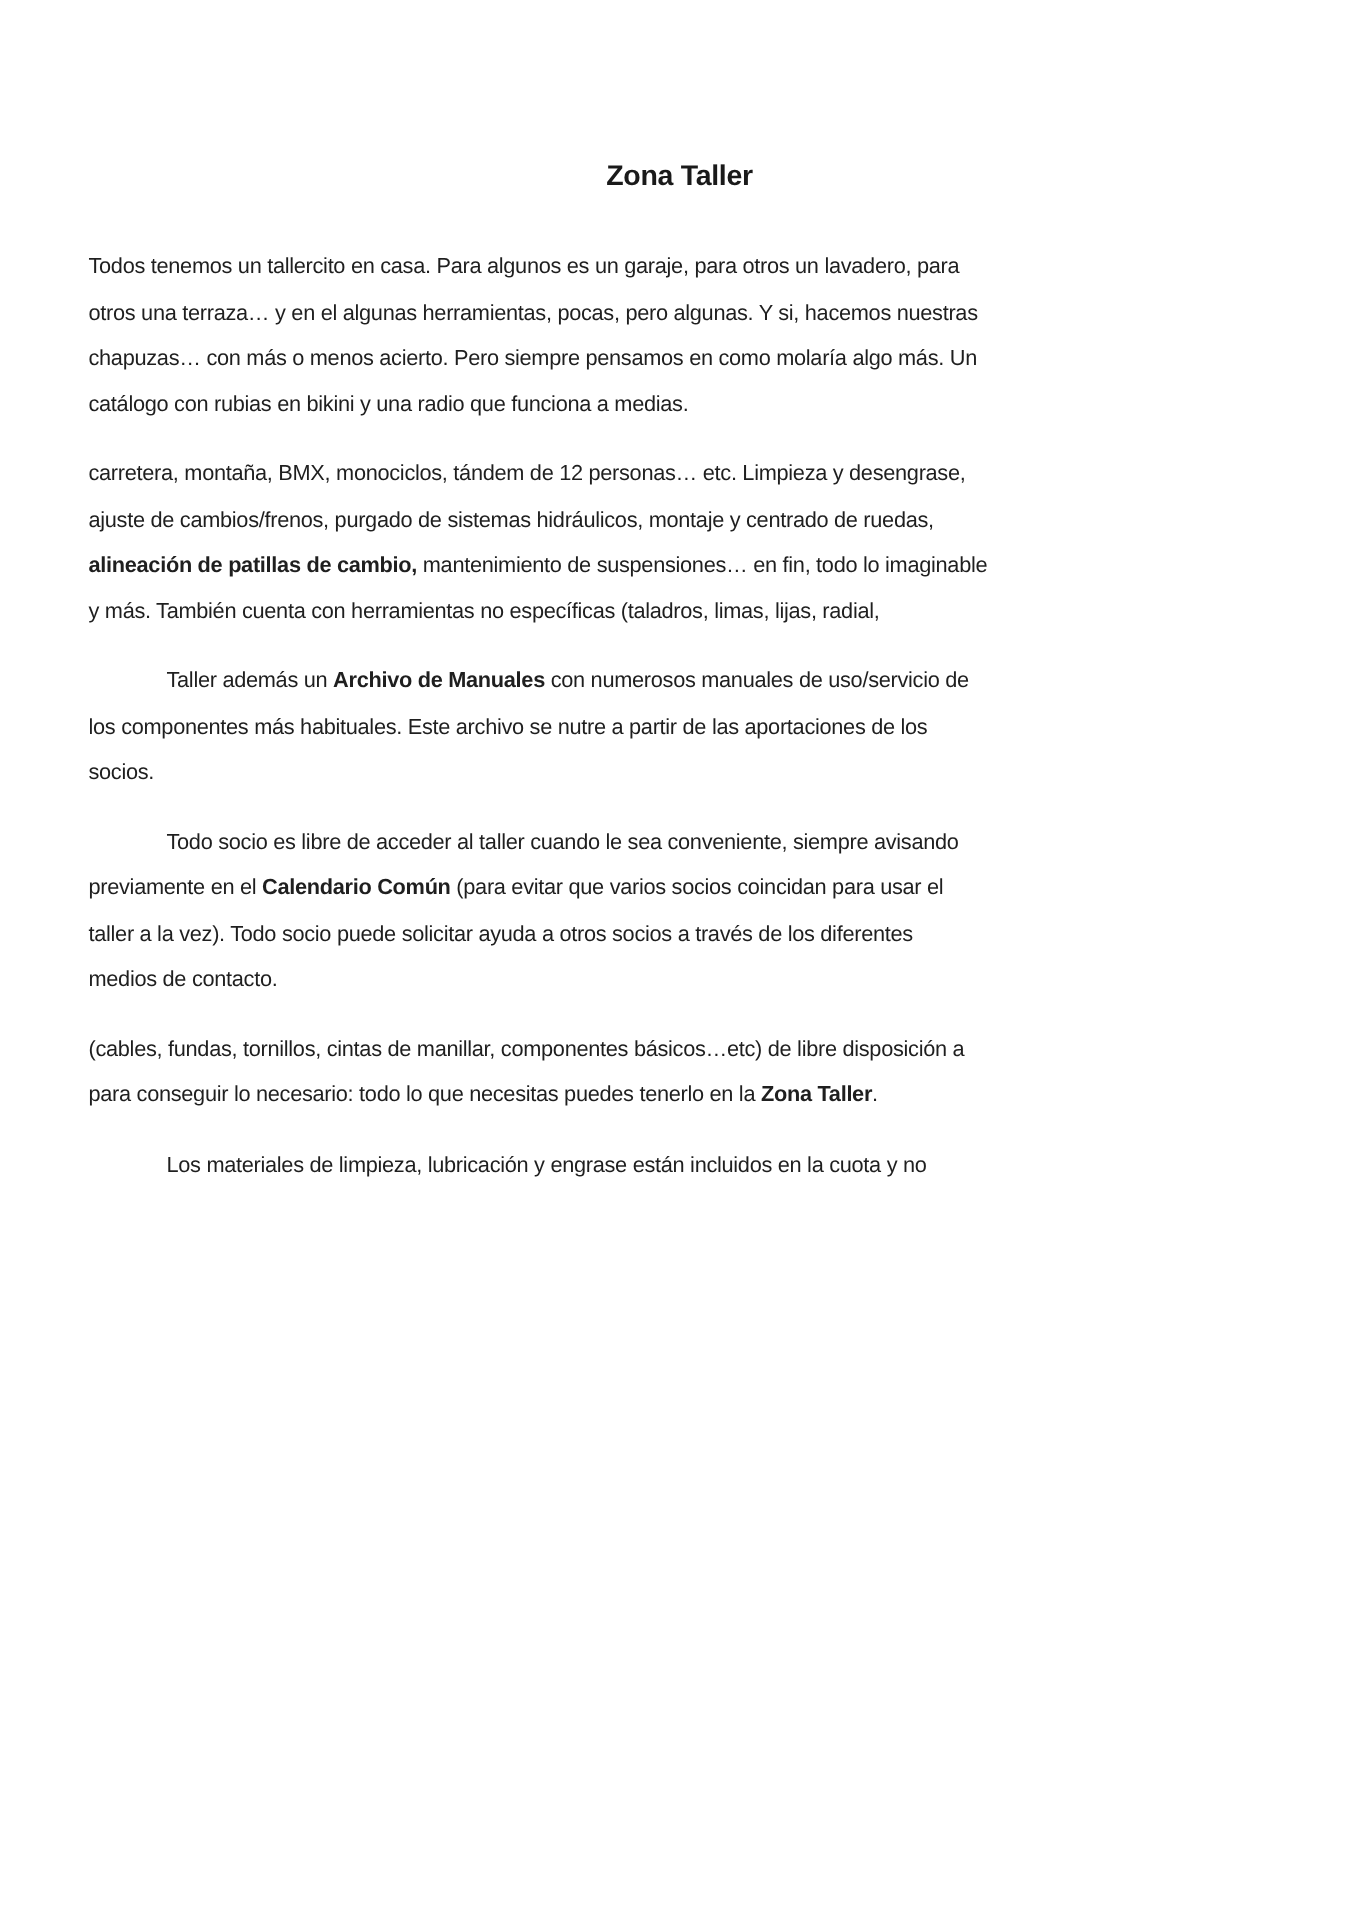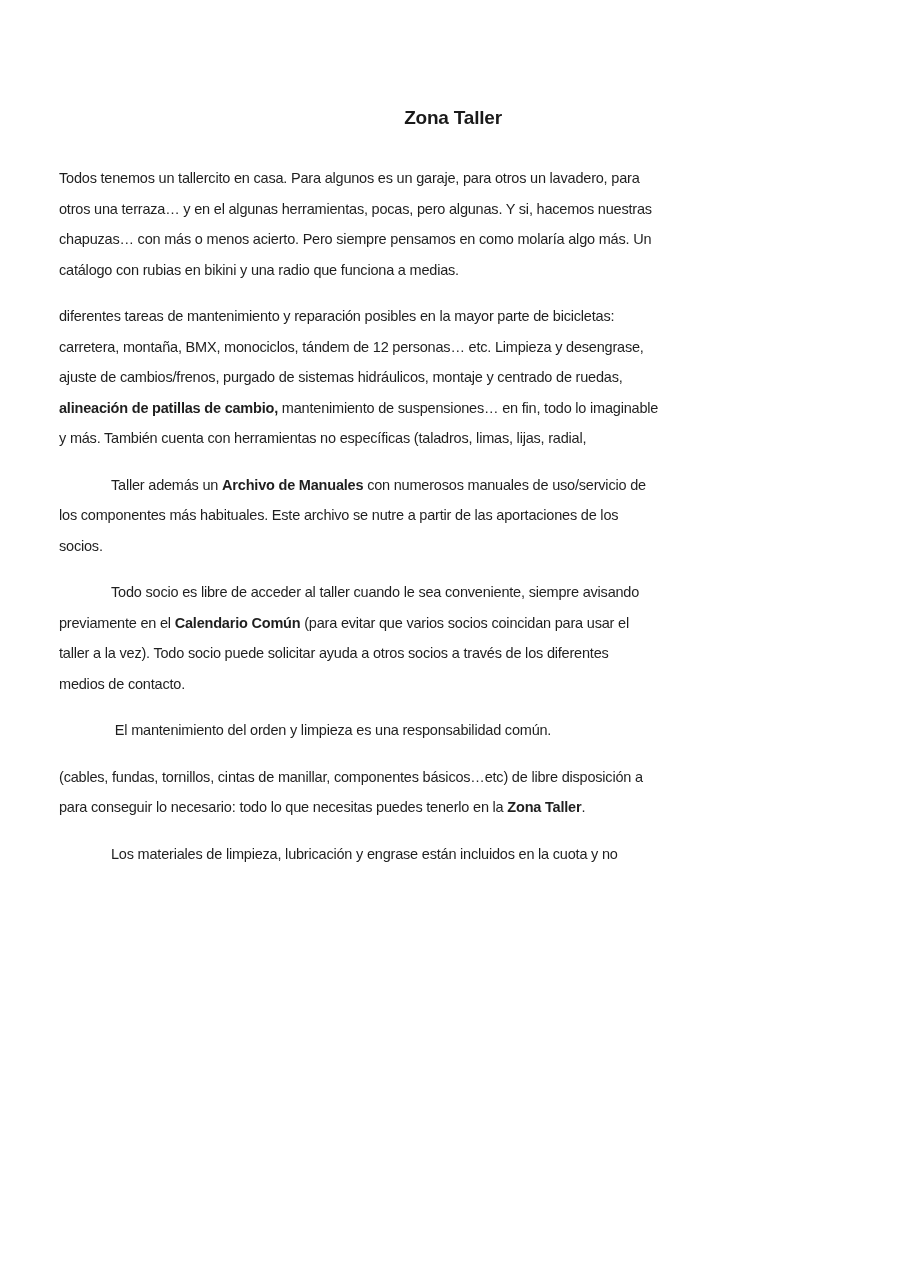--- a/index.html
+++ b/index.html
@@ -51,41 +51,37 @@
 <div class="page">
   <div class="doc-title">Zona Taller</div>
   <div class="doc-body">
       <div class="paragraph">
         <div class="line"><span>Todos tenemos un tallercito en casa. Para algunos es un garaje, para otros un lavadero, para</span></div>
         <div class="line"><span>otros una terraza… y en el algunas herramientas, pocas, pero algunas. Y si, hacemos nuestras</span></div>
         <div class="line"><span>chapuzas… con más o menos acierto. Pero siempre pensamos en como molaría algo más. Un</span></div>
         <div class="line"><span>catálogo con rubias en bikini y una radio que funciona a medias.</span></div>
       </div>
       <div class="paragraph">
-        <div class="line"><span>diferentes tareas de mantenimiento y reparación posibles en la mayor parte de bicicletas:</span></div>
         <div class="line"><span>carretera, montaña, BMX, monociclos, tándem de 12 personas… etc. Limpieza y desengrase,</span></div>
         <div class="line"><span>ajuste de cambios/frenos, purgado de sistemas hidráulicos, montaje y centrado de ruedas,</span></div>
         <div class="line"><span class="bold">alineación de patillas de cambio,</span><span> mantenimiento de suspensiones… en fin, todo lo imaginable</span></div>
         <div class="line"><span>y más. También cuenta con herramientas no específicas (taladros, limas, lijas, radial,</span></div>
       </div>
       <div class="paragraph">
         <div class="line indent"><span>Taller además un </span><span class="bold">Archivo de Manuales</span><span> con numerosos manuales de uso/servicio de</span></div>
         <div class="line"><span>los componentes más habituales. Este archivo se nutre a partir de las aportaciones de los</span></div>
         <div class="line"><span>socios.</span></div>
       </div>
       <div class="paragraph">
         <div class="line indent"><span>Todo socio es libre de acceder al taller cuando le sea conveniente, siempre avisando</span></div>
         <div class="line"><span>previamente en el </span><span class="bold">Calendario Común</span><span> (para evitar que varios socios coincidan para usar el</span></div>
         <div class="line"><span>taller a la vez). Todo socio puede solicitar ayuda a otros socios a través de los diferentes</span></div>
         <div class="line"><span>medios de contacto.</span></div>
       </div>
       <div class="paragraph">
-        <div class="line indent"><span> El mantenimiento del orden y limpieza es una responsabilidad común.</span></div>
-      </div>
-      <div class="paragraph">
         <div class="line"><span>(cables, fundas, tornillos, cintas de manillar, componentes básicos…etc) de libre disposición a</span></div>
         <div class="line"><span>para conseguir lo necesario: todo lo que necesitas puedes tenerlo en la </span><span class="bold">Zona Taller</span><span>.</span></div>
       </div>
       <div class="paragraph">
         <div class="line indent"><span>Los materiales de limpieza, lubricación y engrase están incluidos en la cuota y no</span></div>
       </div>
     </div>
 </div>
 
 </body></html>

